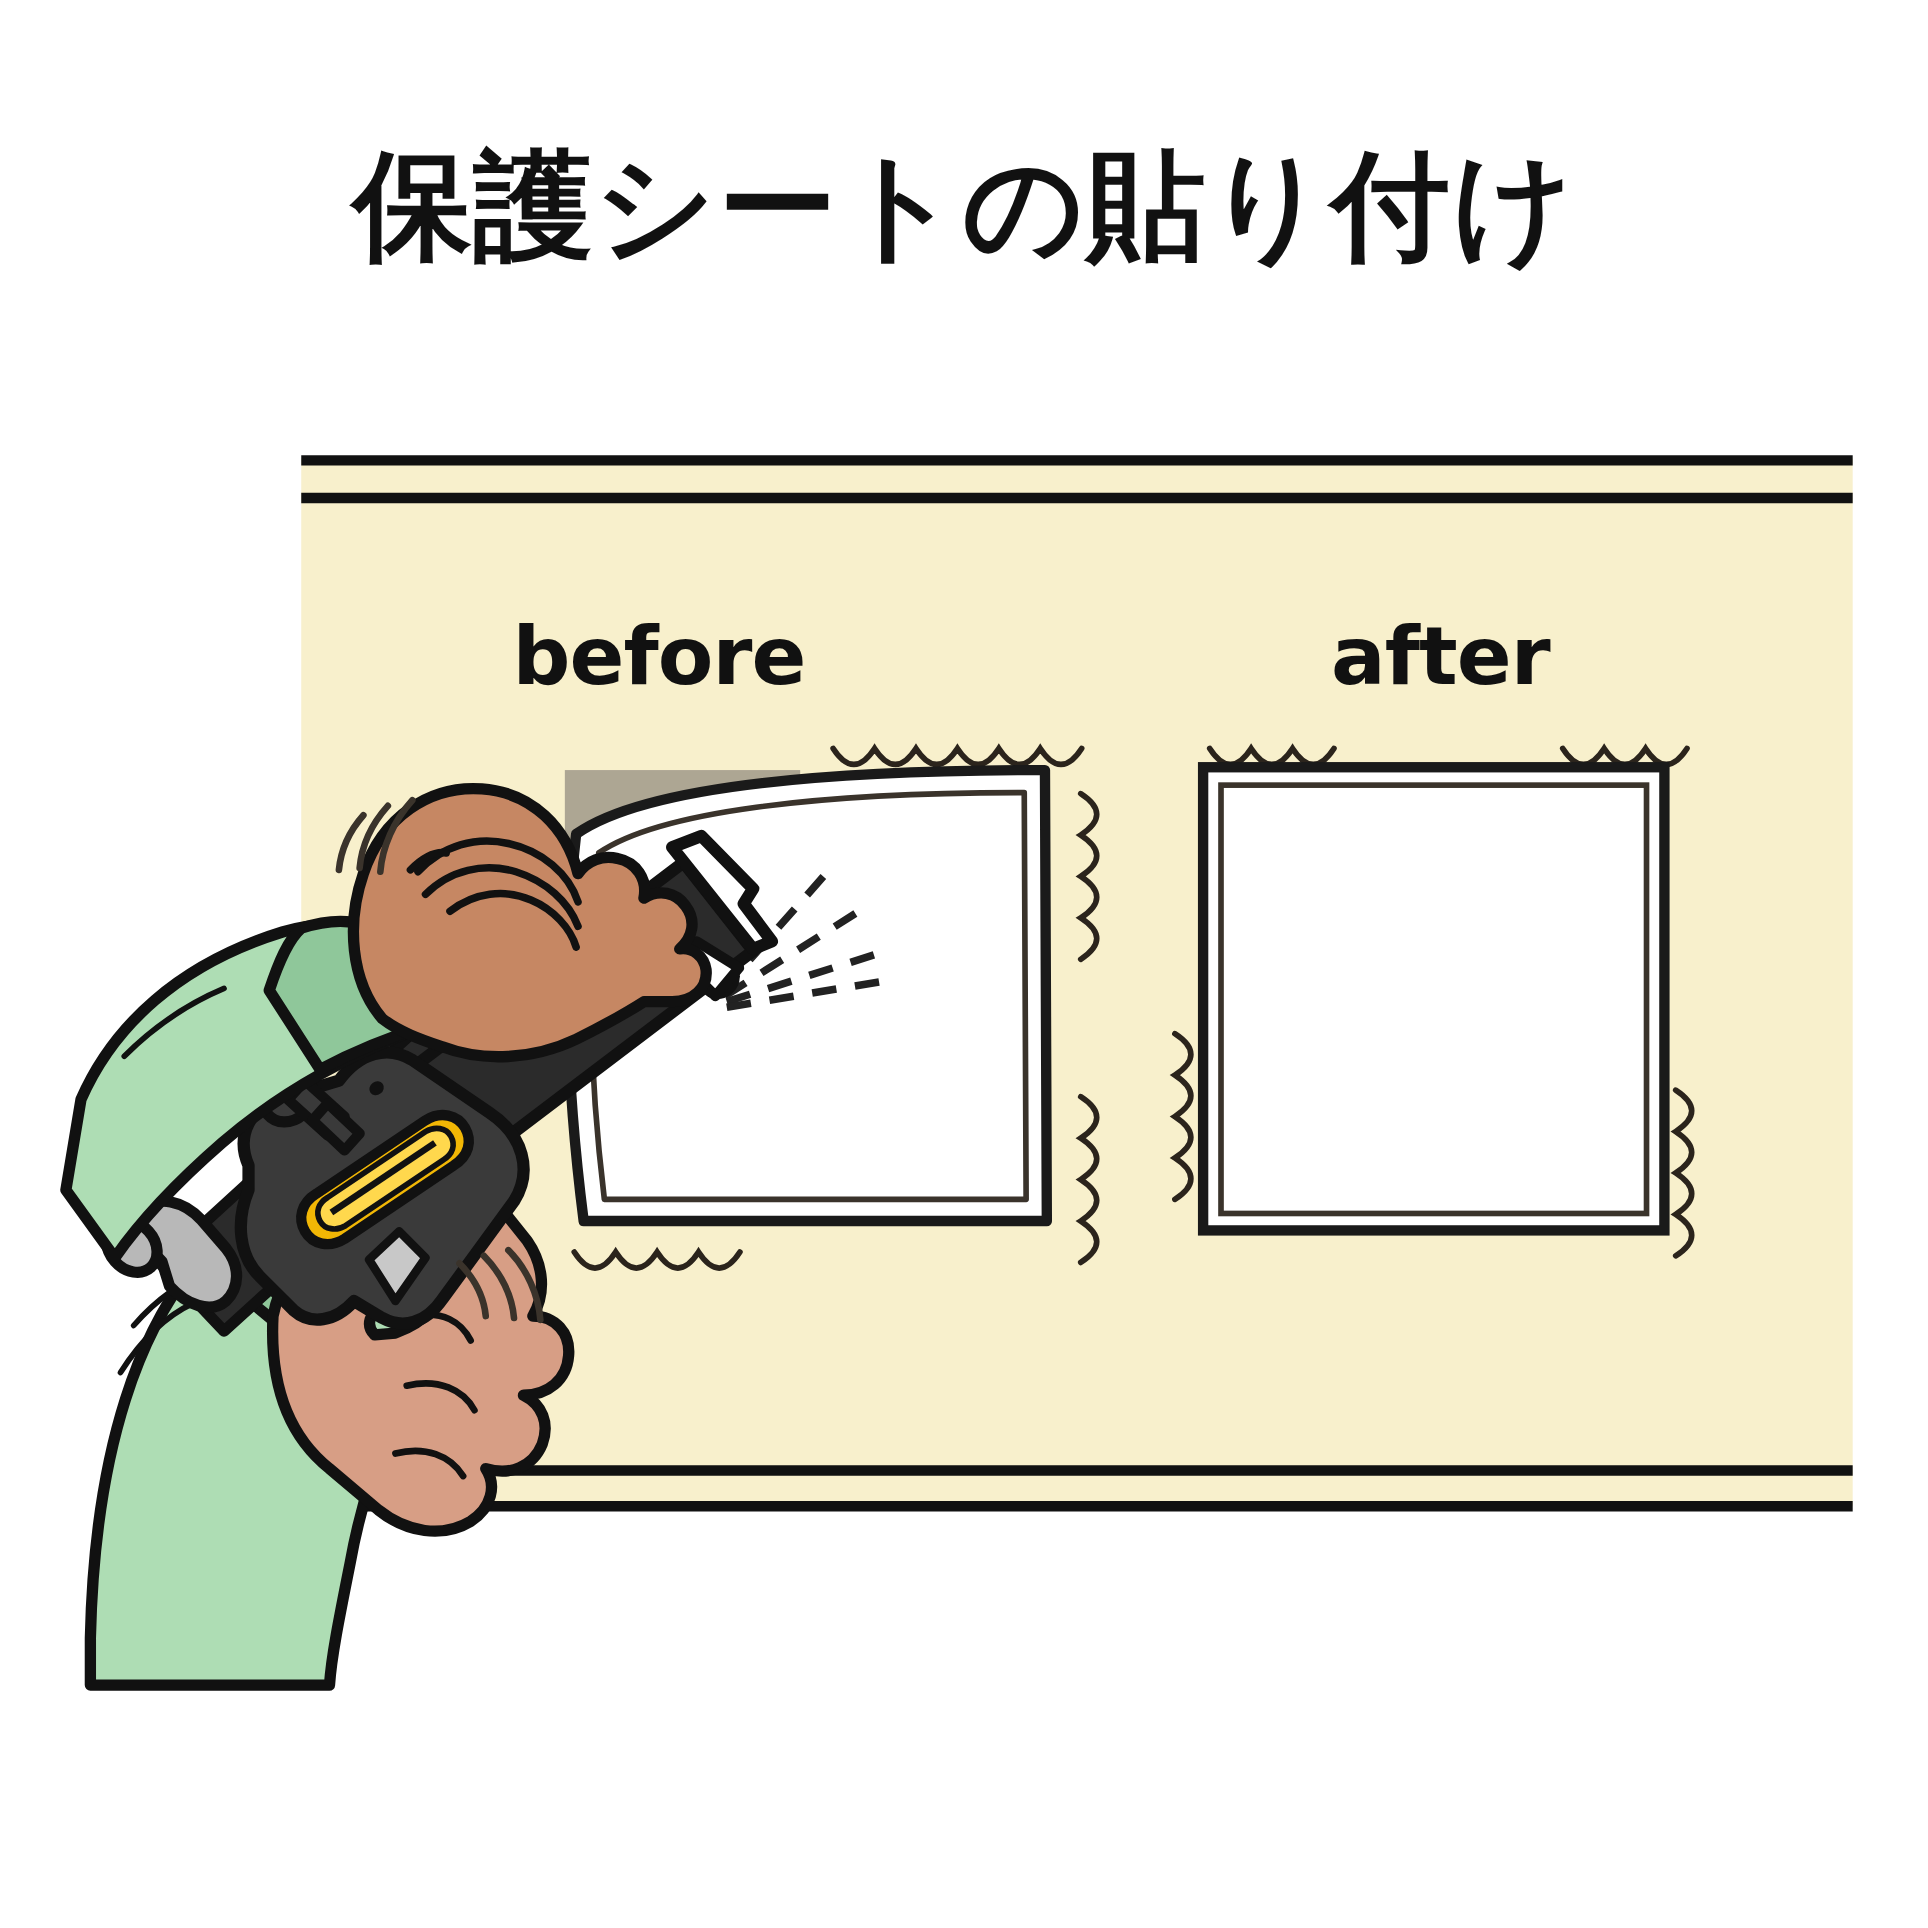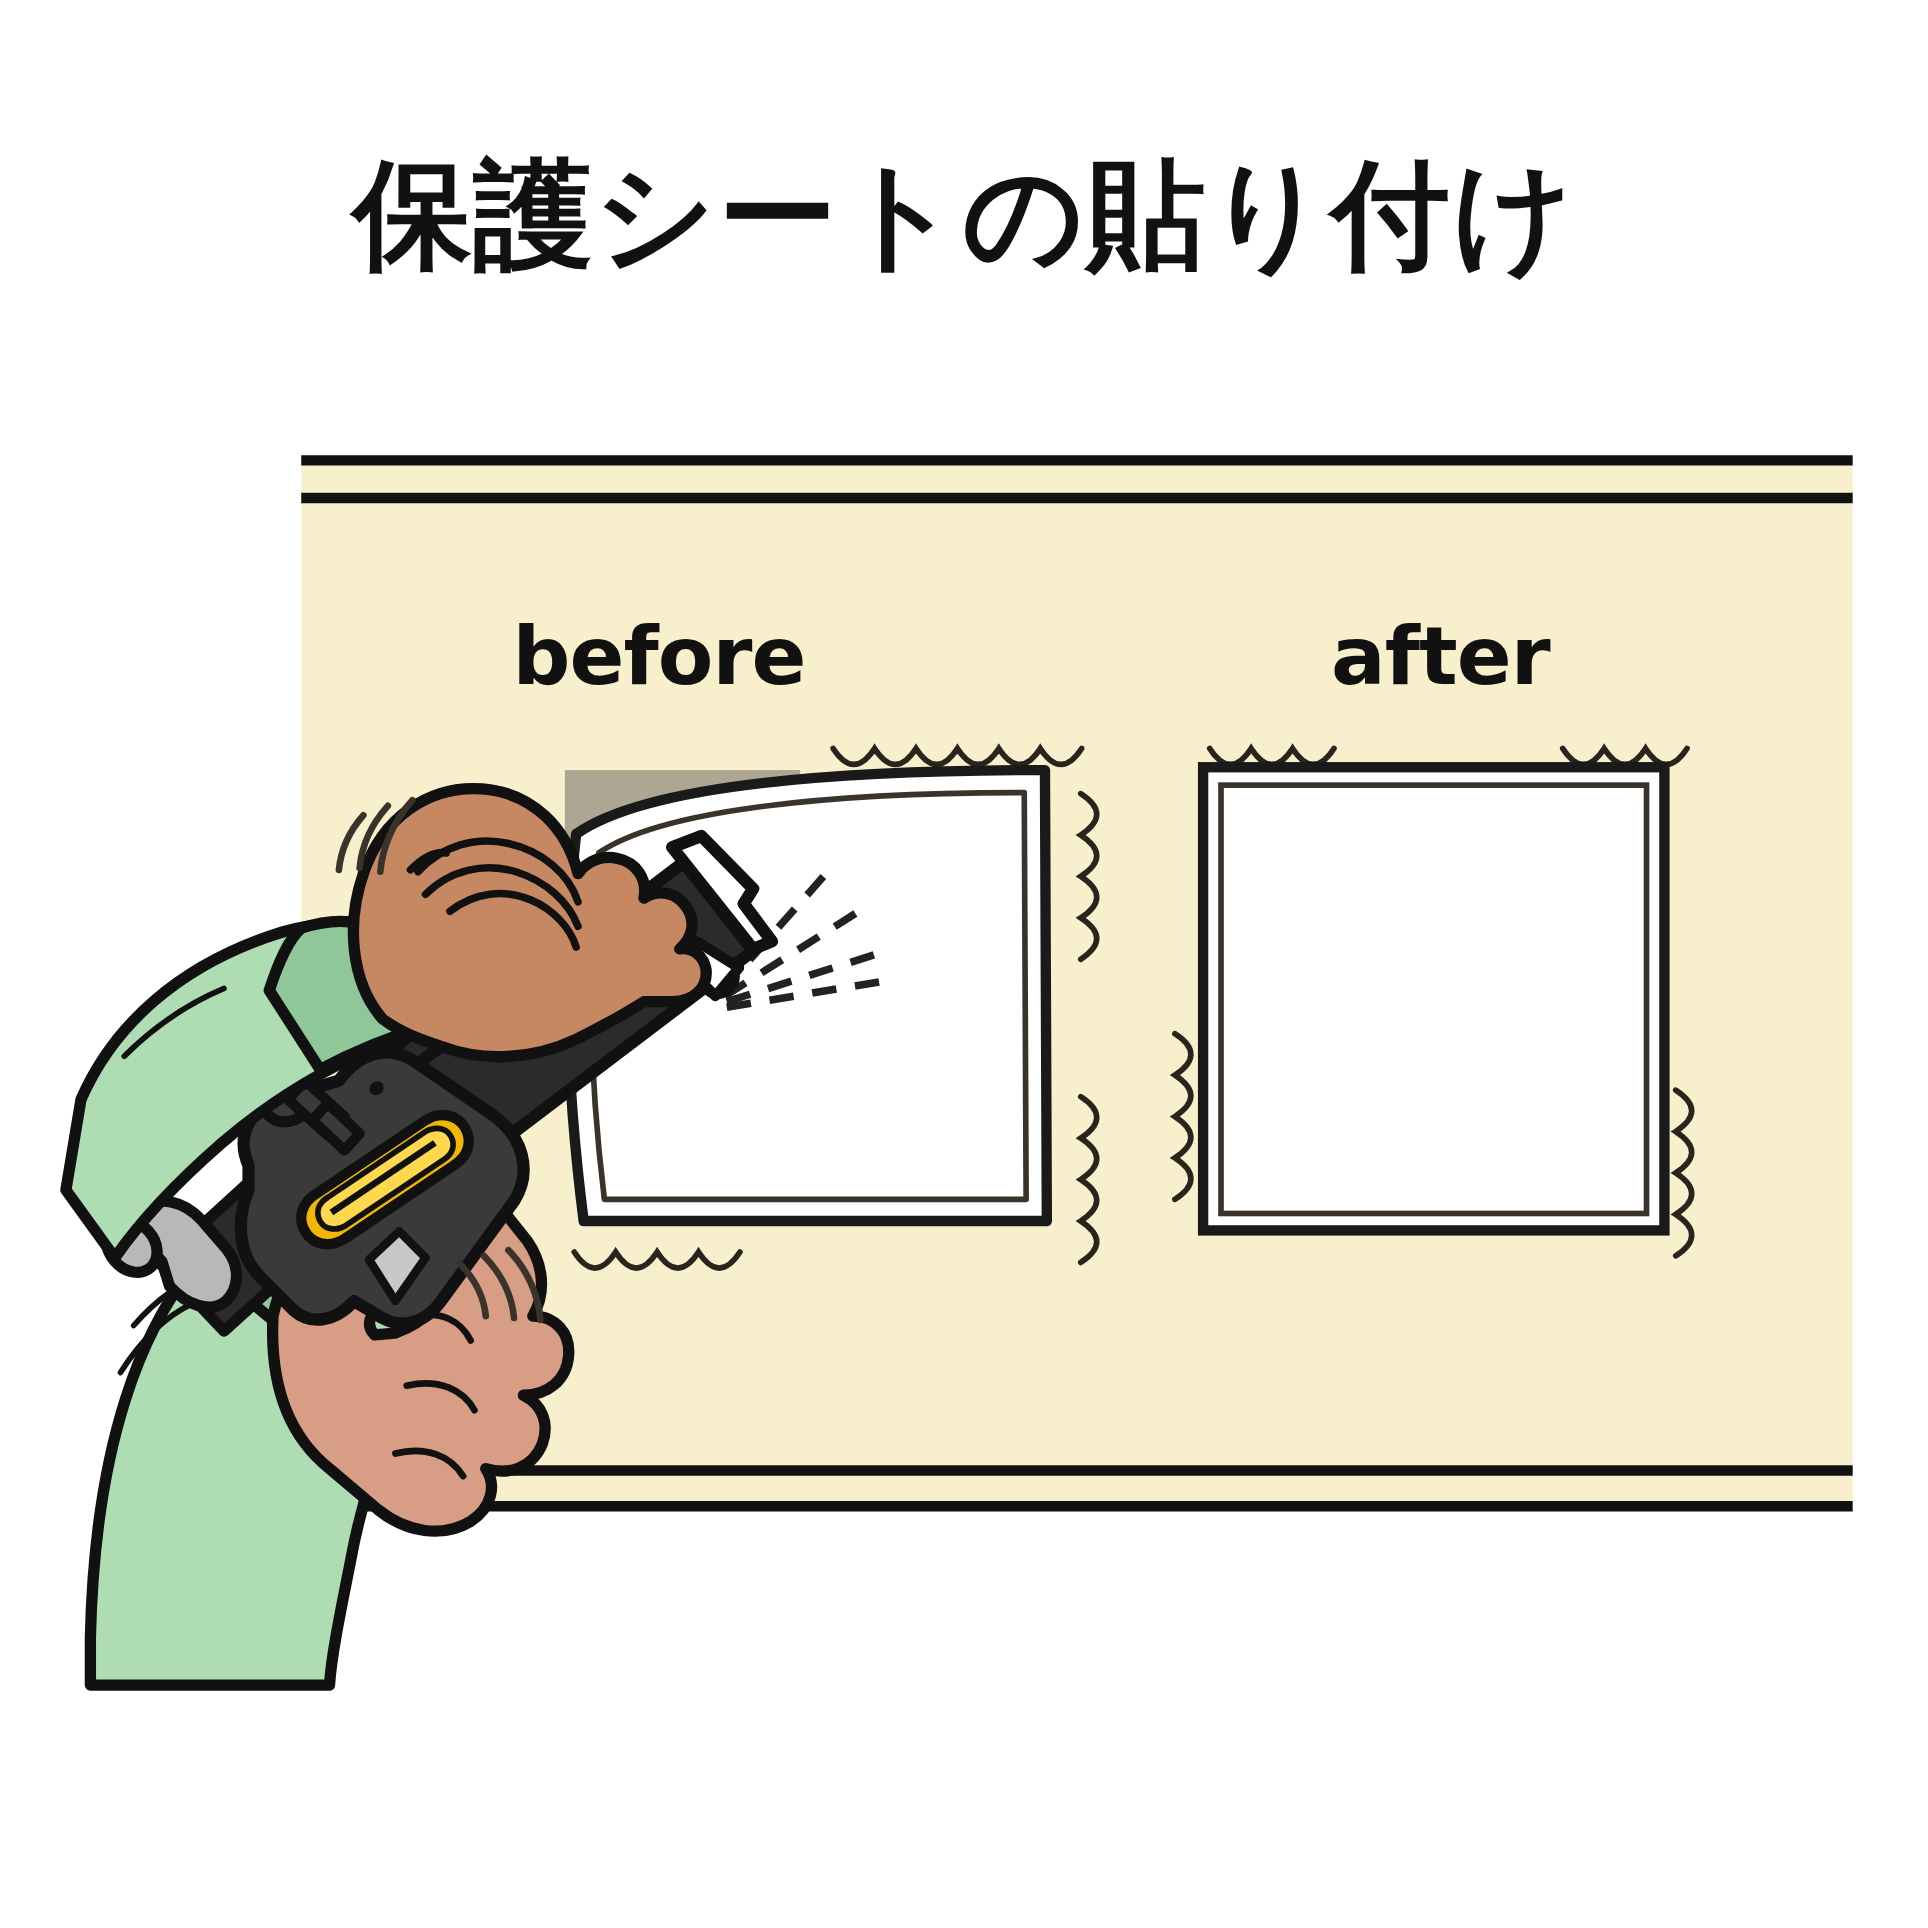--- a/index.html
+++ b/index.html
@@ -15,21 +15,21 @@
   }
   #stage {
     position: relative;
     width: 1928px;
     height: 1928px;
     background: #ffffff;
   }
   #page-title {
     position: absolute;
     left: 0;
-    top: 149px;
+    top: 140px;
     width: 1928px;
     text-align: center;
     font-family: "DejaVu Sans", "Liberation Sans", sans-serif;
     font-weight: 700;
     font-size: 119px;
     line-height: 1.12;
     letter-spacing: 1.9px;
     color: #111111;
     white-space: nowrap;
   }

